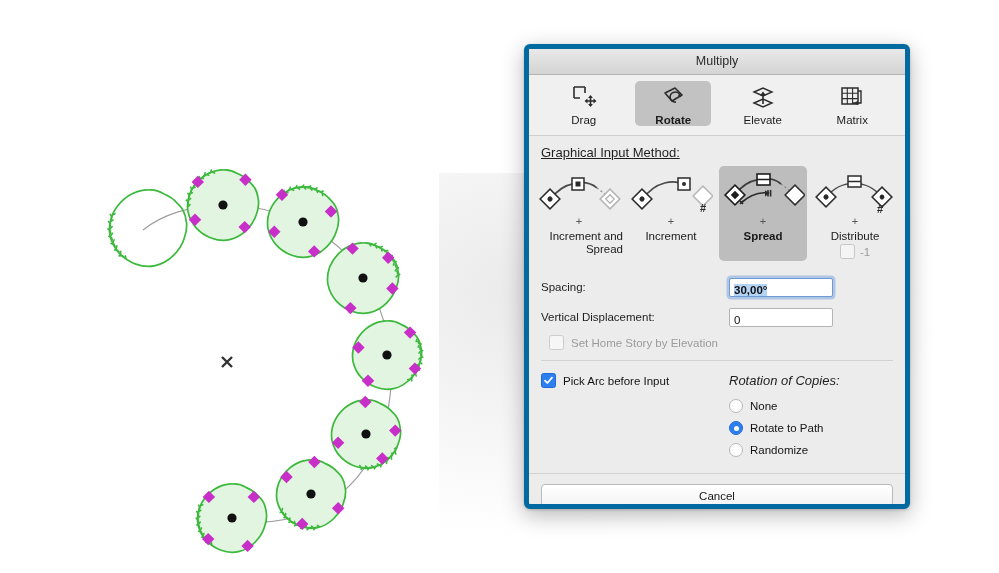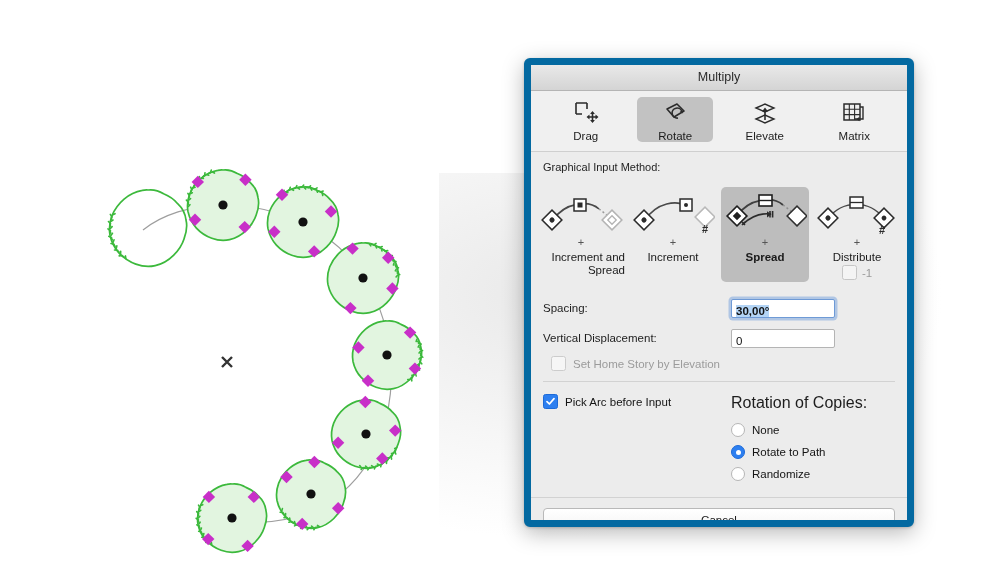--- a/index.html
+++ b/index.html
@@ -11,26 +11,26 @@
   }
   
   #canvas{position:absolute;left:0;top:0;width:999px;height:573px;}
   #bg-wash{
     position:absolute;right:0;bottom:0;width:560px;height:400px;
     background:radial-gradient(ellipse at 20% 30%, rgba(215,215,215,.55) 0%, rgba(255,255,255,0) 62%);
     pointer-events:none;
   }
   
   #dialog{
-    position:absolute;left:524px;top:58px;width:376px;height:455px;
+    position:absolute;left:524px;top:44px;width:376px;height:455px;
     background:#ececec;
     border-radius:6px;
     box-shadow:0 6px 22px rgba(0,0,0,.28), 0 1px 3px rgba(0,0,0,.18);
     overflow:hidden;
-    border:7px solid #0369a1;
+    border:5px solid #0369a1;
   }
   #titlebar{
     height:25px;line-height:25px;text-align:center;
     background:linear-gradient(to bottom,#e9e9e9 0%,#d4d4d4 100%);
     border-bottom:1px solid #b4b4b4;
     font-size:12.5px;color:#2a2a2a;font-weight:400;
   }
   
   #modebar{
     height:61px;background:#f0f0f0;
@@ -38,24 +38,24 @@
     display:flex;align-items:flex-start;justify-content:space-around;
     padding:6px 8px 0 10px;box-sizing:border-box;
   }
   .mode{
     width:76px;display:flex;flex-direction:column;align-items:center;
     cursor:default;border-radius:5px;padding-top:3px;
   }
   .mode .glyph{height:27px;display:flex;align-items:center;justify-content:center;}
   .mode .mlabel{font-size:11.5px;color:#1c1c1c;margin-top:3px;}
   .mode.selected{background:#c2c2c2;}
-  .mode.selected .mlabel{font-weight:normal;}
+  .mode.selected .mlabel{font-weight:bold;}
   
   #body{padding:9px 0 0 0;}
-  .sect-label{font-size:11px;color:#1f1f1f;margin:0 0 14px 12px;}
+  .sect-label{font-size:13px;color:#1f1f1f;margin:0 0 6px 12px;text-decoration:underline;}
   #gim-row{display:flex;justify-content:space-between;padding:0 6px;}
   .gim{
     width:88px;display:flex;flex-direction:column;align-items:center;
     border-radius:5px;padding:3px 0 2px 0;
   }
   .gim.selected{background:#bdbdbd;}
   .gim .gglyph{height:48px;width:84px;display:flex;align-items:center;justify-content:center;}
   .gim .plus{font-size:11px;color:#555;line-height:9px;height:11px;}
   .gim .glabel{font-size:11.5px;color:#1a1a1a;text-align:right;line-height:13px;margin-top:2px;}
   .gim.selected .glabel{font-weight:bold;}
@@ -90,21 +90,21 @@
   #options{display:flex;padding:12px 12px 0 12px;}
   #optleft{width:188px;}
   #pickarc{display:flex;align-items:center;gap:7px;}
   .bluechk{
     width:13px;height:13px;border-radius:2.5px;background:#2d7ff0;border:1px solid #1d6ad8;
     display:flex;align-items:center;justify-content:center;
   }
   .bluechk svg{display:block;}
   #pickarc .palabel{font-size:11.5px;color:#141414;}
   #optright{flex:1;}
-  .rot-title{font-size:16px;color:#1d1d1d;margin-bottom:7px;}
+  .rot-title{font-size:13px;color:#1d1d1d;margin-bottom:7px;font-style:italic;}
   .radio-row{display:flex;align-items:center;gap:7px;height:22px;}
   .radio{
     width:14px;height:14px;border-radius:50%;background:#fff;
     border:1px solid #b6b6b6;box-sizing:border-box;
     display:flex;align-items:center;justify-content:center;
   }
   .radio.on{background:#2d7ff0;border:1px solid #1d6ad8;}
   .radio.on .dot{width:5px;height:5px;border-radius:50%;background:#fff;}
   .radio-row .rlabel{font-size:11.5px;color:#141414;}
 

